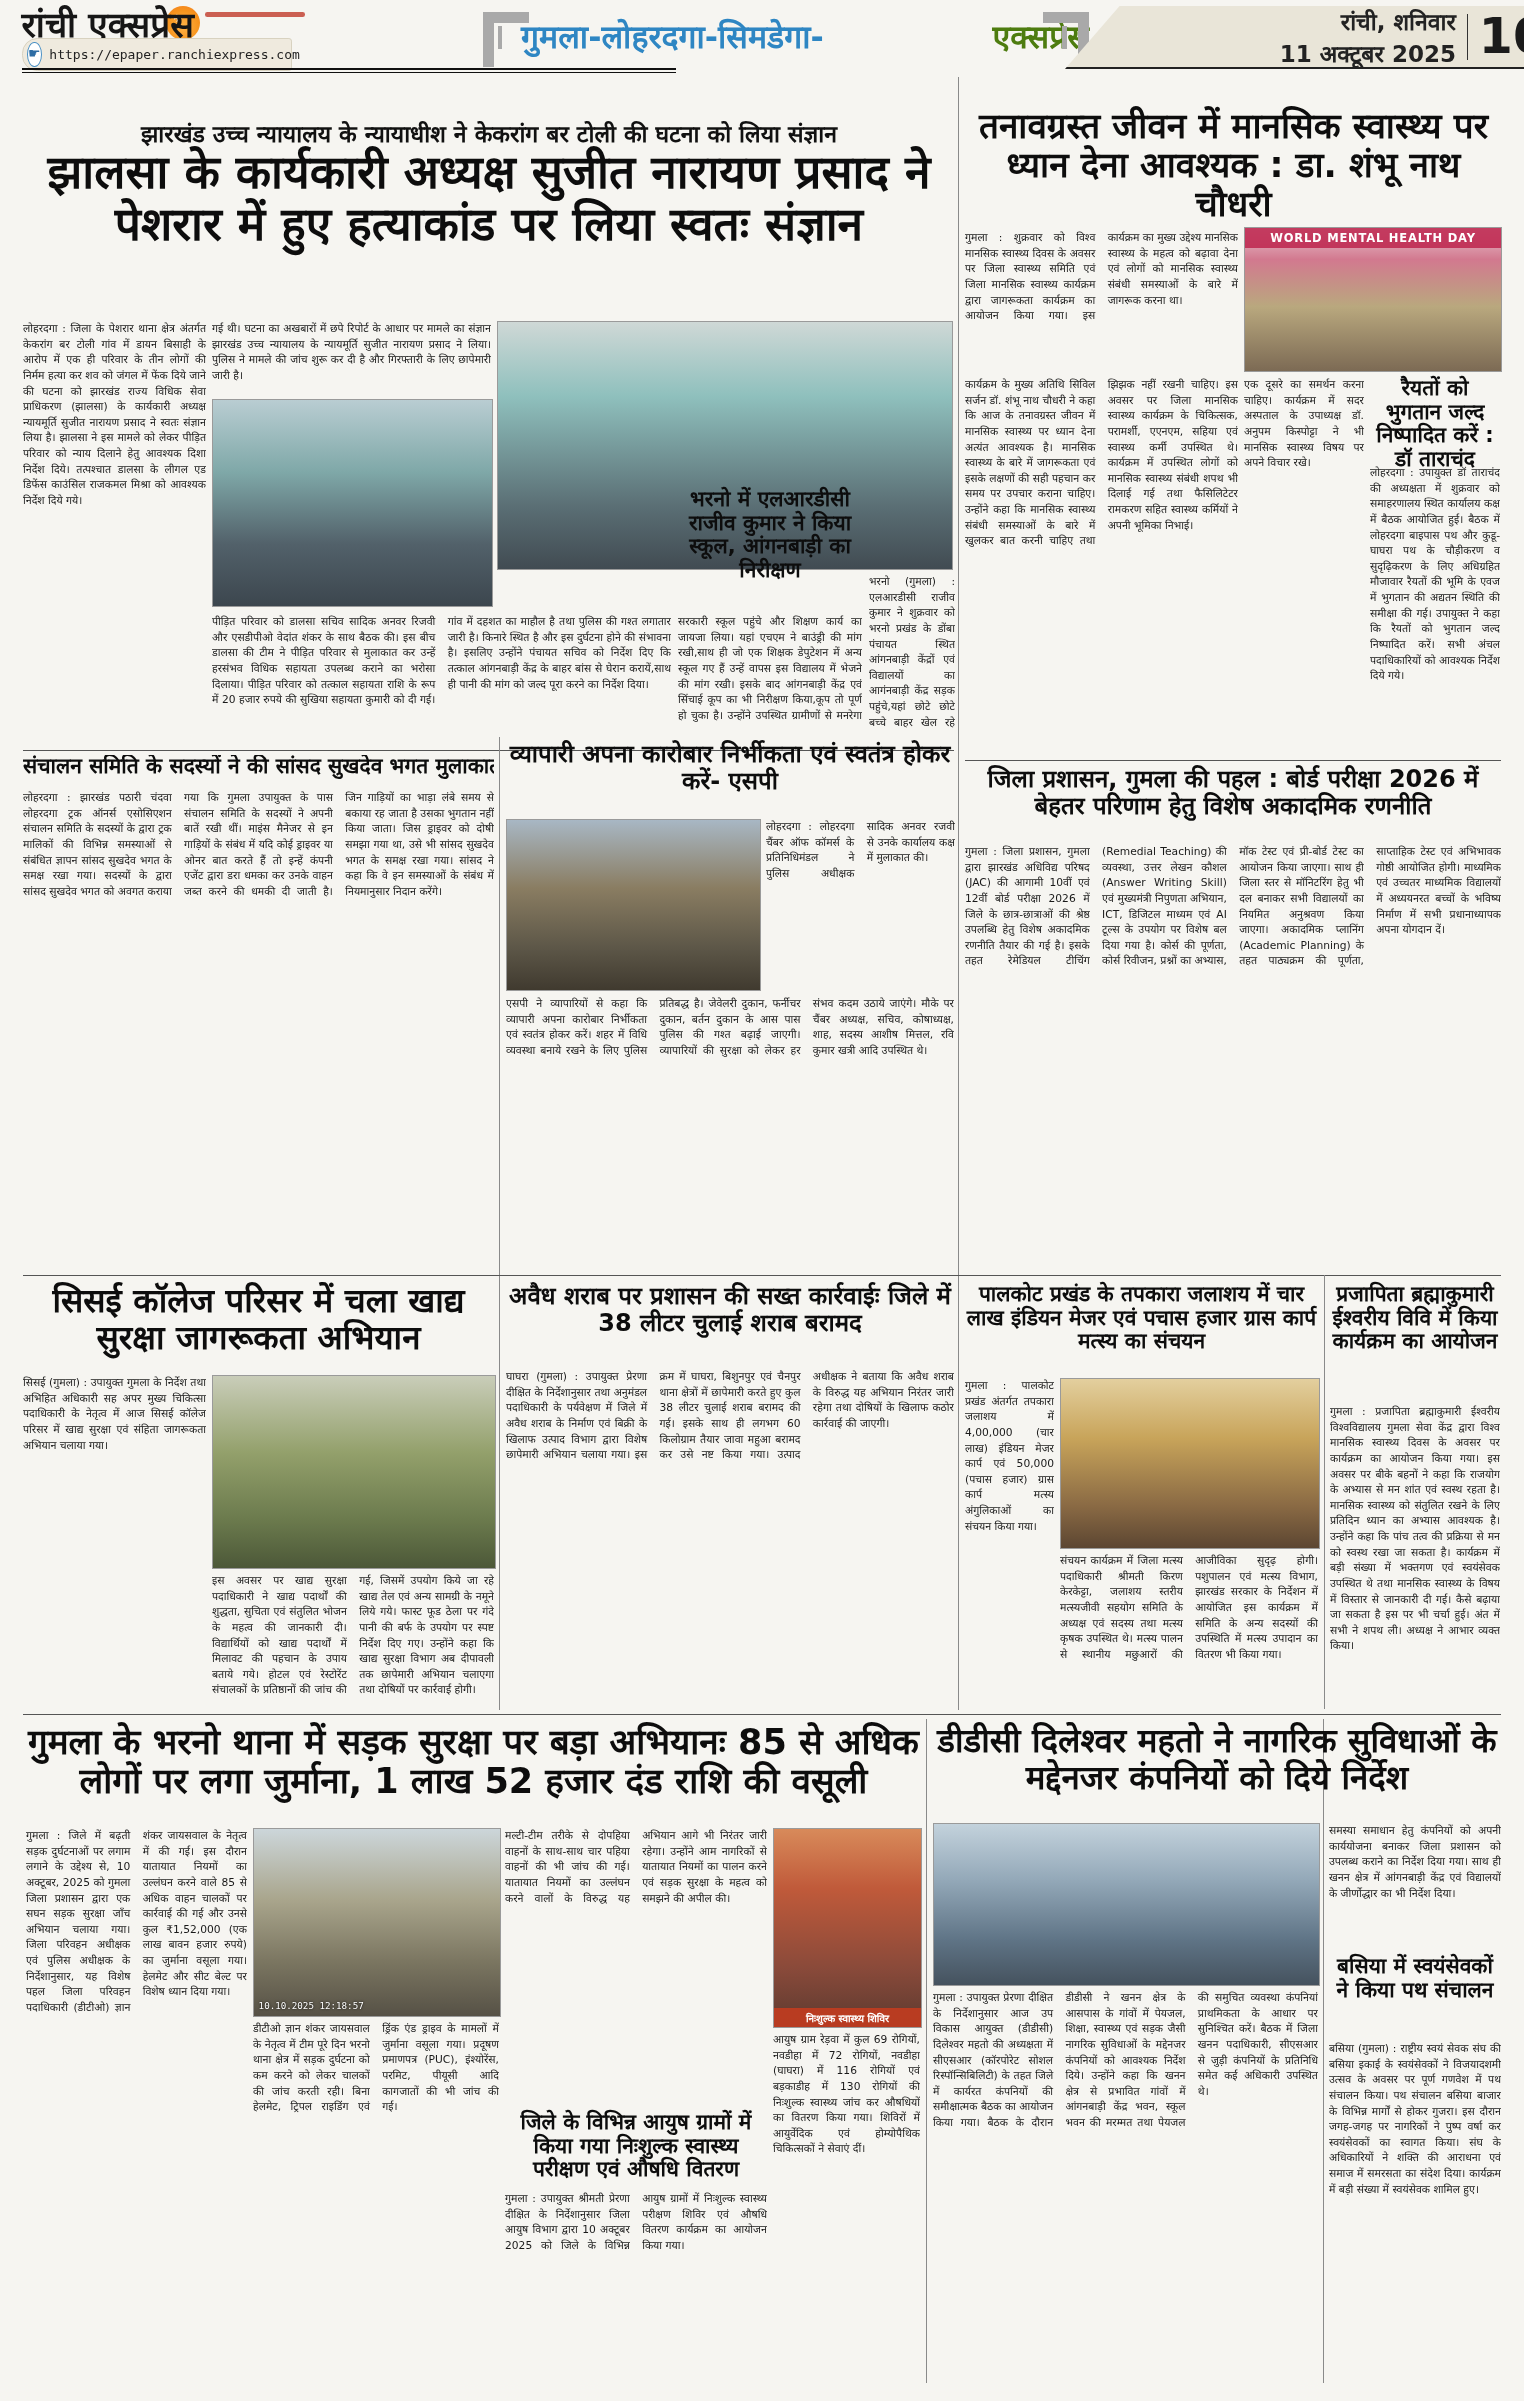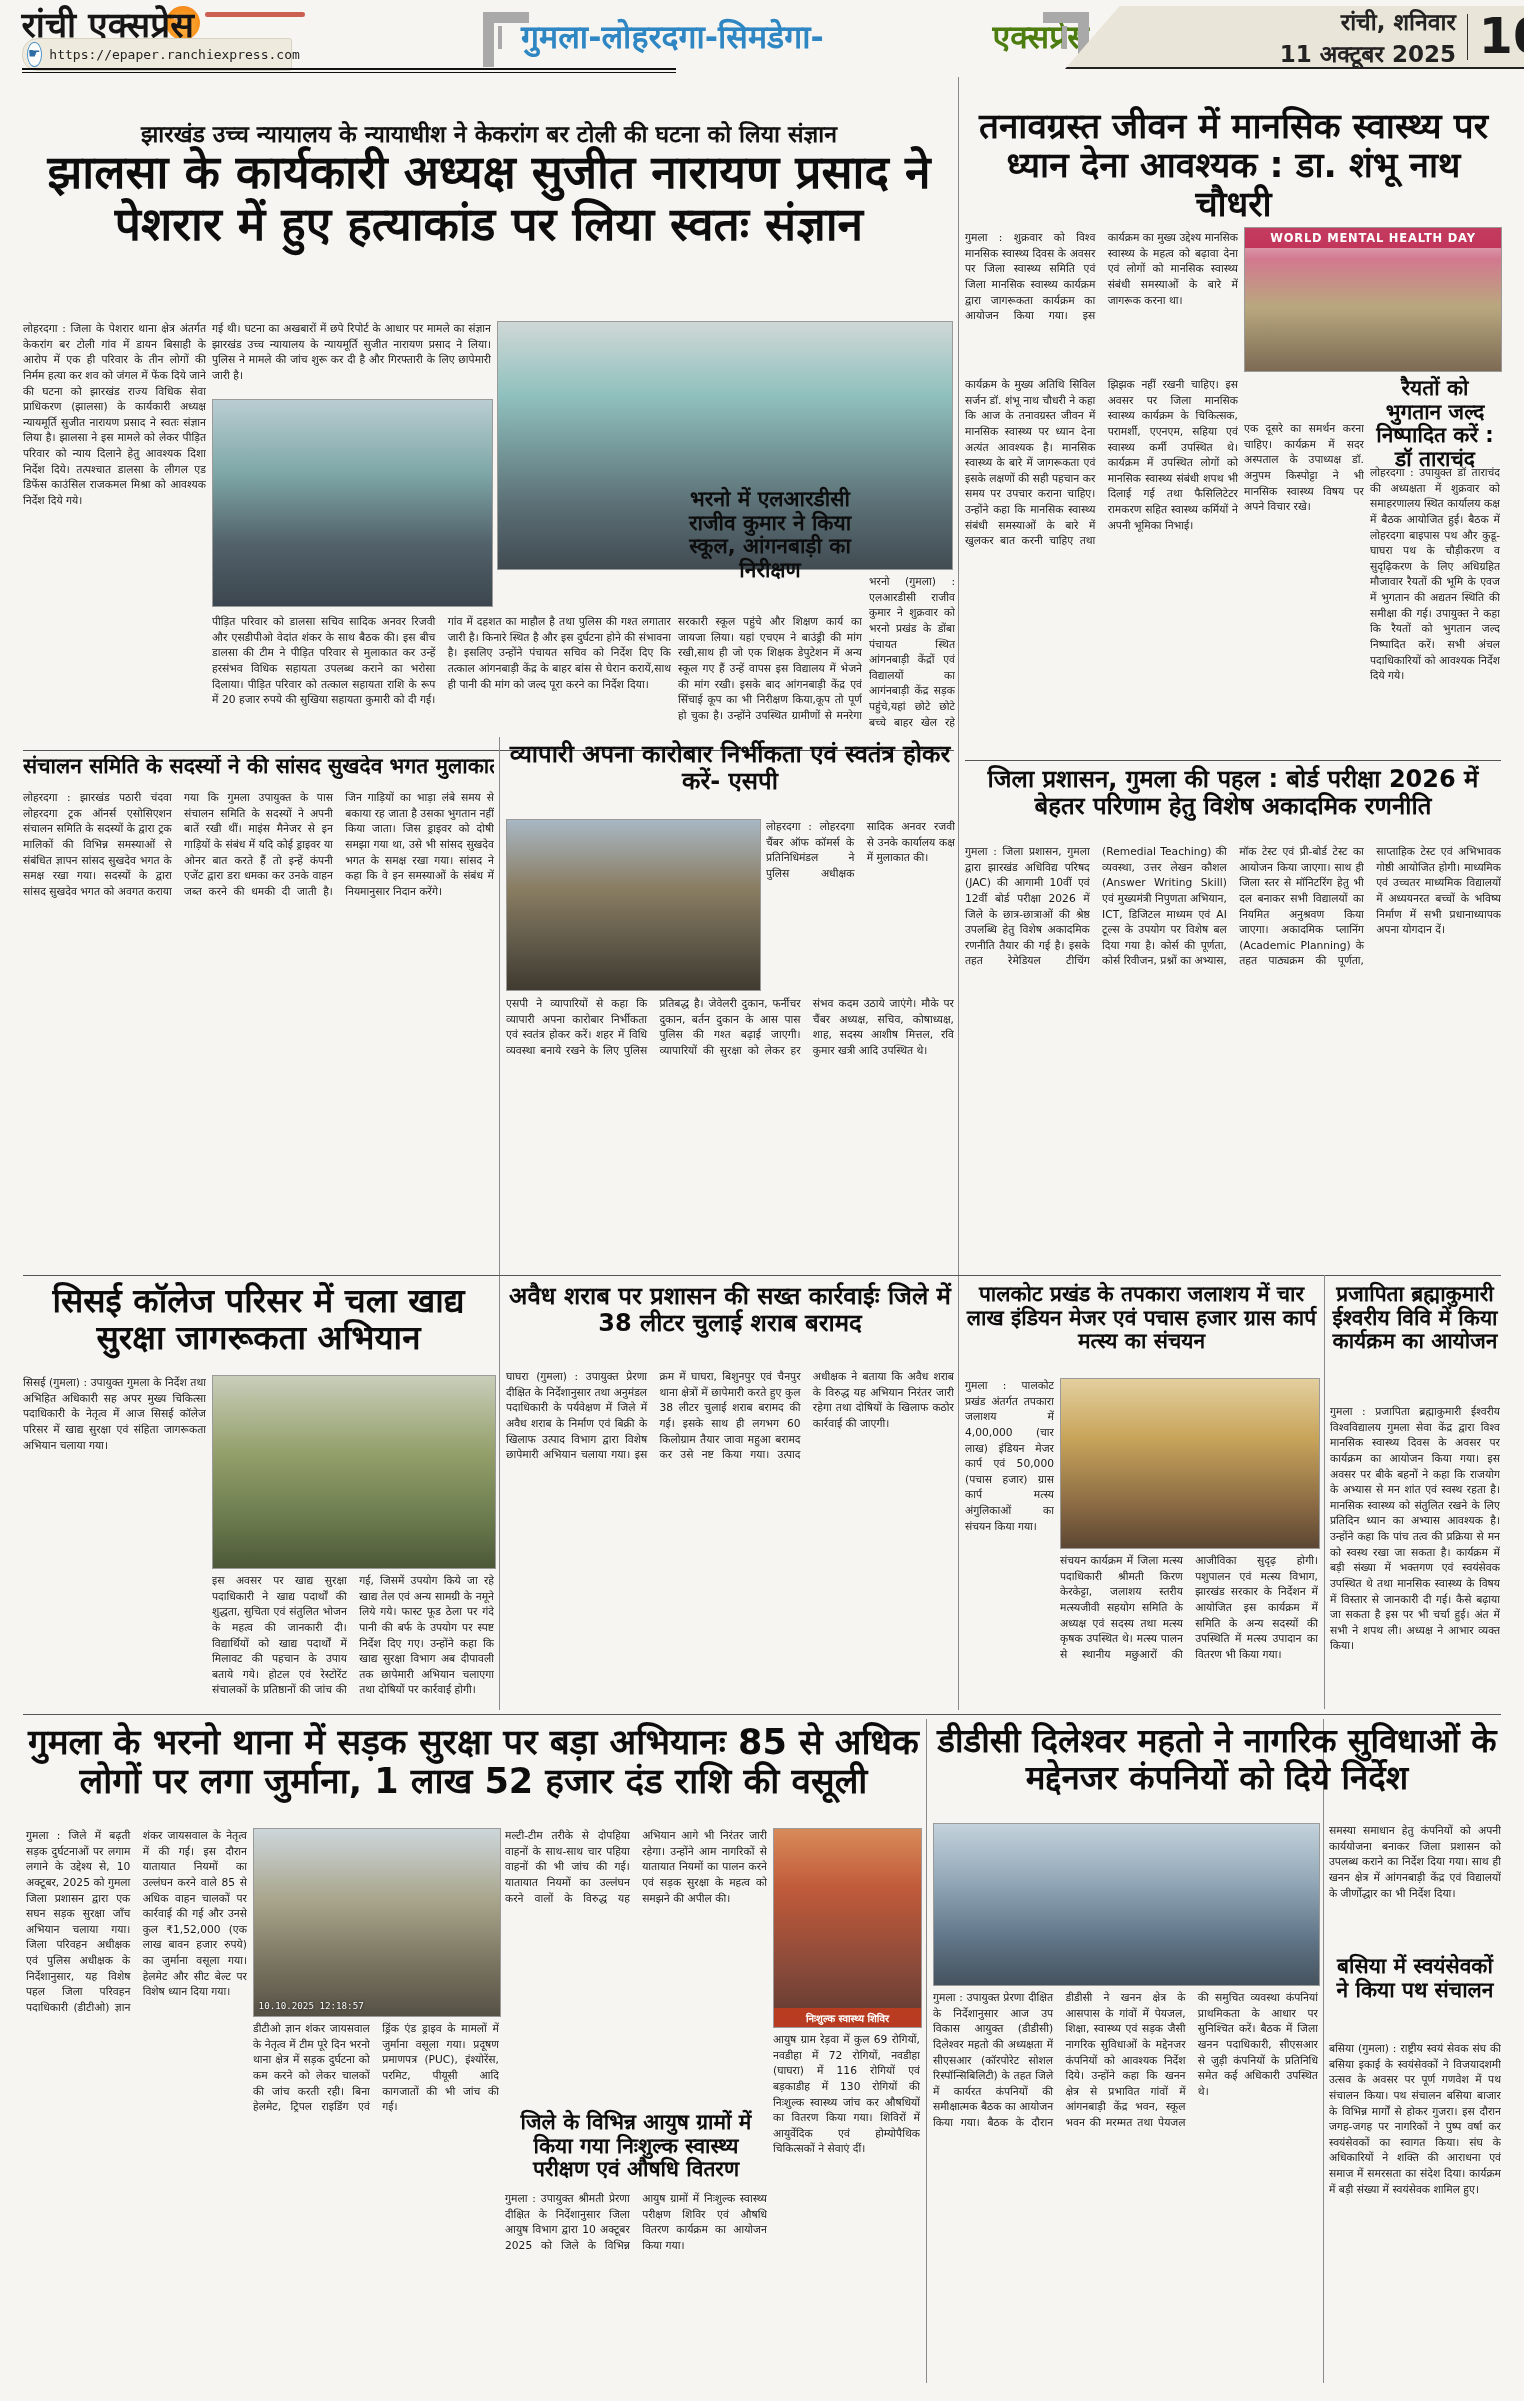--- a/index.html
+++ b/index.html
@@ -114,21 +114,21 @@
 <div class="abs headline hl-xl" style="left:965px;top:107px;width:537px;height:115px;">तनावग्रस्त जीवन में मानसिक स्वास्थ्य पर ध्यान देना आवश्यक : डा. शंभू नाथ चौधरी</div>
 <div class="abs" style="left:965px;top:230px;width:273px;height:140px;">
   <div class="cols cols2">गुमला : शुक्रवार को विश्व मानसिक स्वास्थ्य दिवस के अवसर पर जिला स्वास्थ्य समिति एवं जिला मानसिक स्वास्थ्य कार्यक्रम द्वारा जागरूकता कार्यक्रम का आयोजन किया गया। इस कार्यक्रम का मुख्य उद्देश्य मानसिक स्वास्थ्य के महत्व को बढ़ावा देना एवं लोगों को मानसिक स्वास्थ्य संबंधी समस्याओं के बारे में जागरूक करना था।</div>
 </div>
 <div class="photo" style="left:1244px;top:227px;width:256px;height:143px;background:linear-gradient(180deg,#e8c6cf 0%,#d2798f 22%,#b9a87e 55%,#7c6a54 100%);">
   <div class="band">WORLD MENTAL HEALTH DAY</div>
 </div>
 <div class="abs" style="left:965px;top:377px;width:273px;height:370px;">
   <div class="cols cols2">कार्यक्रम के मुख्य अतिथि सिविल सर्जन डॉ. शंभू नाथ चौधरी ने कहा कि आज के तनावग्रस्त जीवन में मानसिक स्वास्थ्य पर ध्यान देना अत्यंत आवश्यक है। मानसिक स्वास्थ्य के बारे में जागरूकता एवं इसके लक्षणों की सही पहचान कर समय पर उपचार कराना चाहिए। उन्होंने कहा कि मानसिक स्वास्थ्य संबंधी समस्याओं के बारे में खुलकर बात करनी चाहिए तथा झिझक नहीं रखनी चाहिए। इस अवसर पर जिला मानसिक स्वास्थ्य कार्यक्रम के चिकित्सक, परामर्शी, एएनएम, सहिया एवं स्वास्थ्य कर्मी उपस्थित थे। कार्यक्रम में उपस्थित लोगों को मानसिक स्वास्थ्य संबंधी शपथ भी दिलाई गई तथा फैसिलिटेटर रामकरण सहित स्वास्थ्य कर्मियों ने अपनी भूमिका निभाई।</div>
 </div>
-<div class="abs" style="left:1244px;top:377px;width:120px;height:370px;margin-top:44px;">
+<div class="abs" style="left:1244px;top:377px;width:120px;height:370px;">
   <div class="cols cols1">एक दूसरे का समर्थन करना चाहिए। कार्यक्रम में सदर अस्पताल के उपाध्यक्ष डॉ. अनुपम किस्पोट्टा ने भी मानसिक स्वास्थ्य विषय पर अपने विचार रखे।</div>
 </div>
 
 <div class="abs headline hl-sm" style="left:1370px;top:377px;width:130px;height:84px;text-align:center;">रैयतों को भुगतान जल्द निष्पादित करें : डॉ ताराचंद</div>
 <div class="abs" style="left:1370px;top:465px;width:130px;height:282px;">
   <div class="cols cols1">लोहरदगा : उपायुक्त डॉ ताराचंद की अध्यक्षता में शुक्रवार को समाहरणालय स्थित कार्यालय कक्ष में बैठक आयोजित हुई। बैठक में लोहरदगा बाइपास पथ और कुडू-घाघरा पथ के चौड़ीकरण व सुदृढ़िकरण के लिए अधिग्रहित मौजावार रैयतों की भूमि के एवज में भुगतान की अद्यतन स्थिति की समीक्षा की गई। उपायुक्त ने कहा कि रैयतों को भुगतान जल्द निष्पादित करें। सभी अंचल पदाधिकारियों को आवश्यक निर्देश दिये गये।</div>
 </div>
 
 <div class="abs hline" style="left:23px;top:750px;width:931px;"></div>
 <div class="abs vline" style="left:499px;top:737px;height:973px;"></div>

